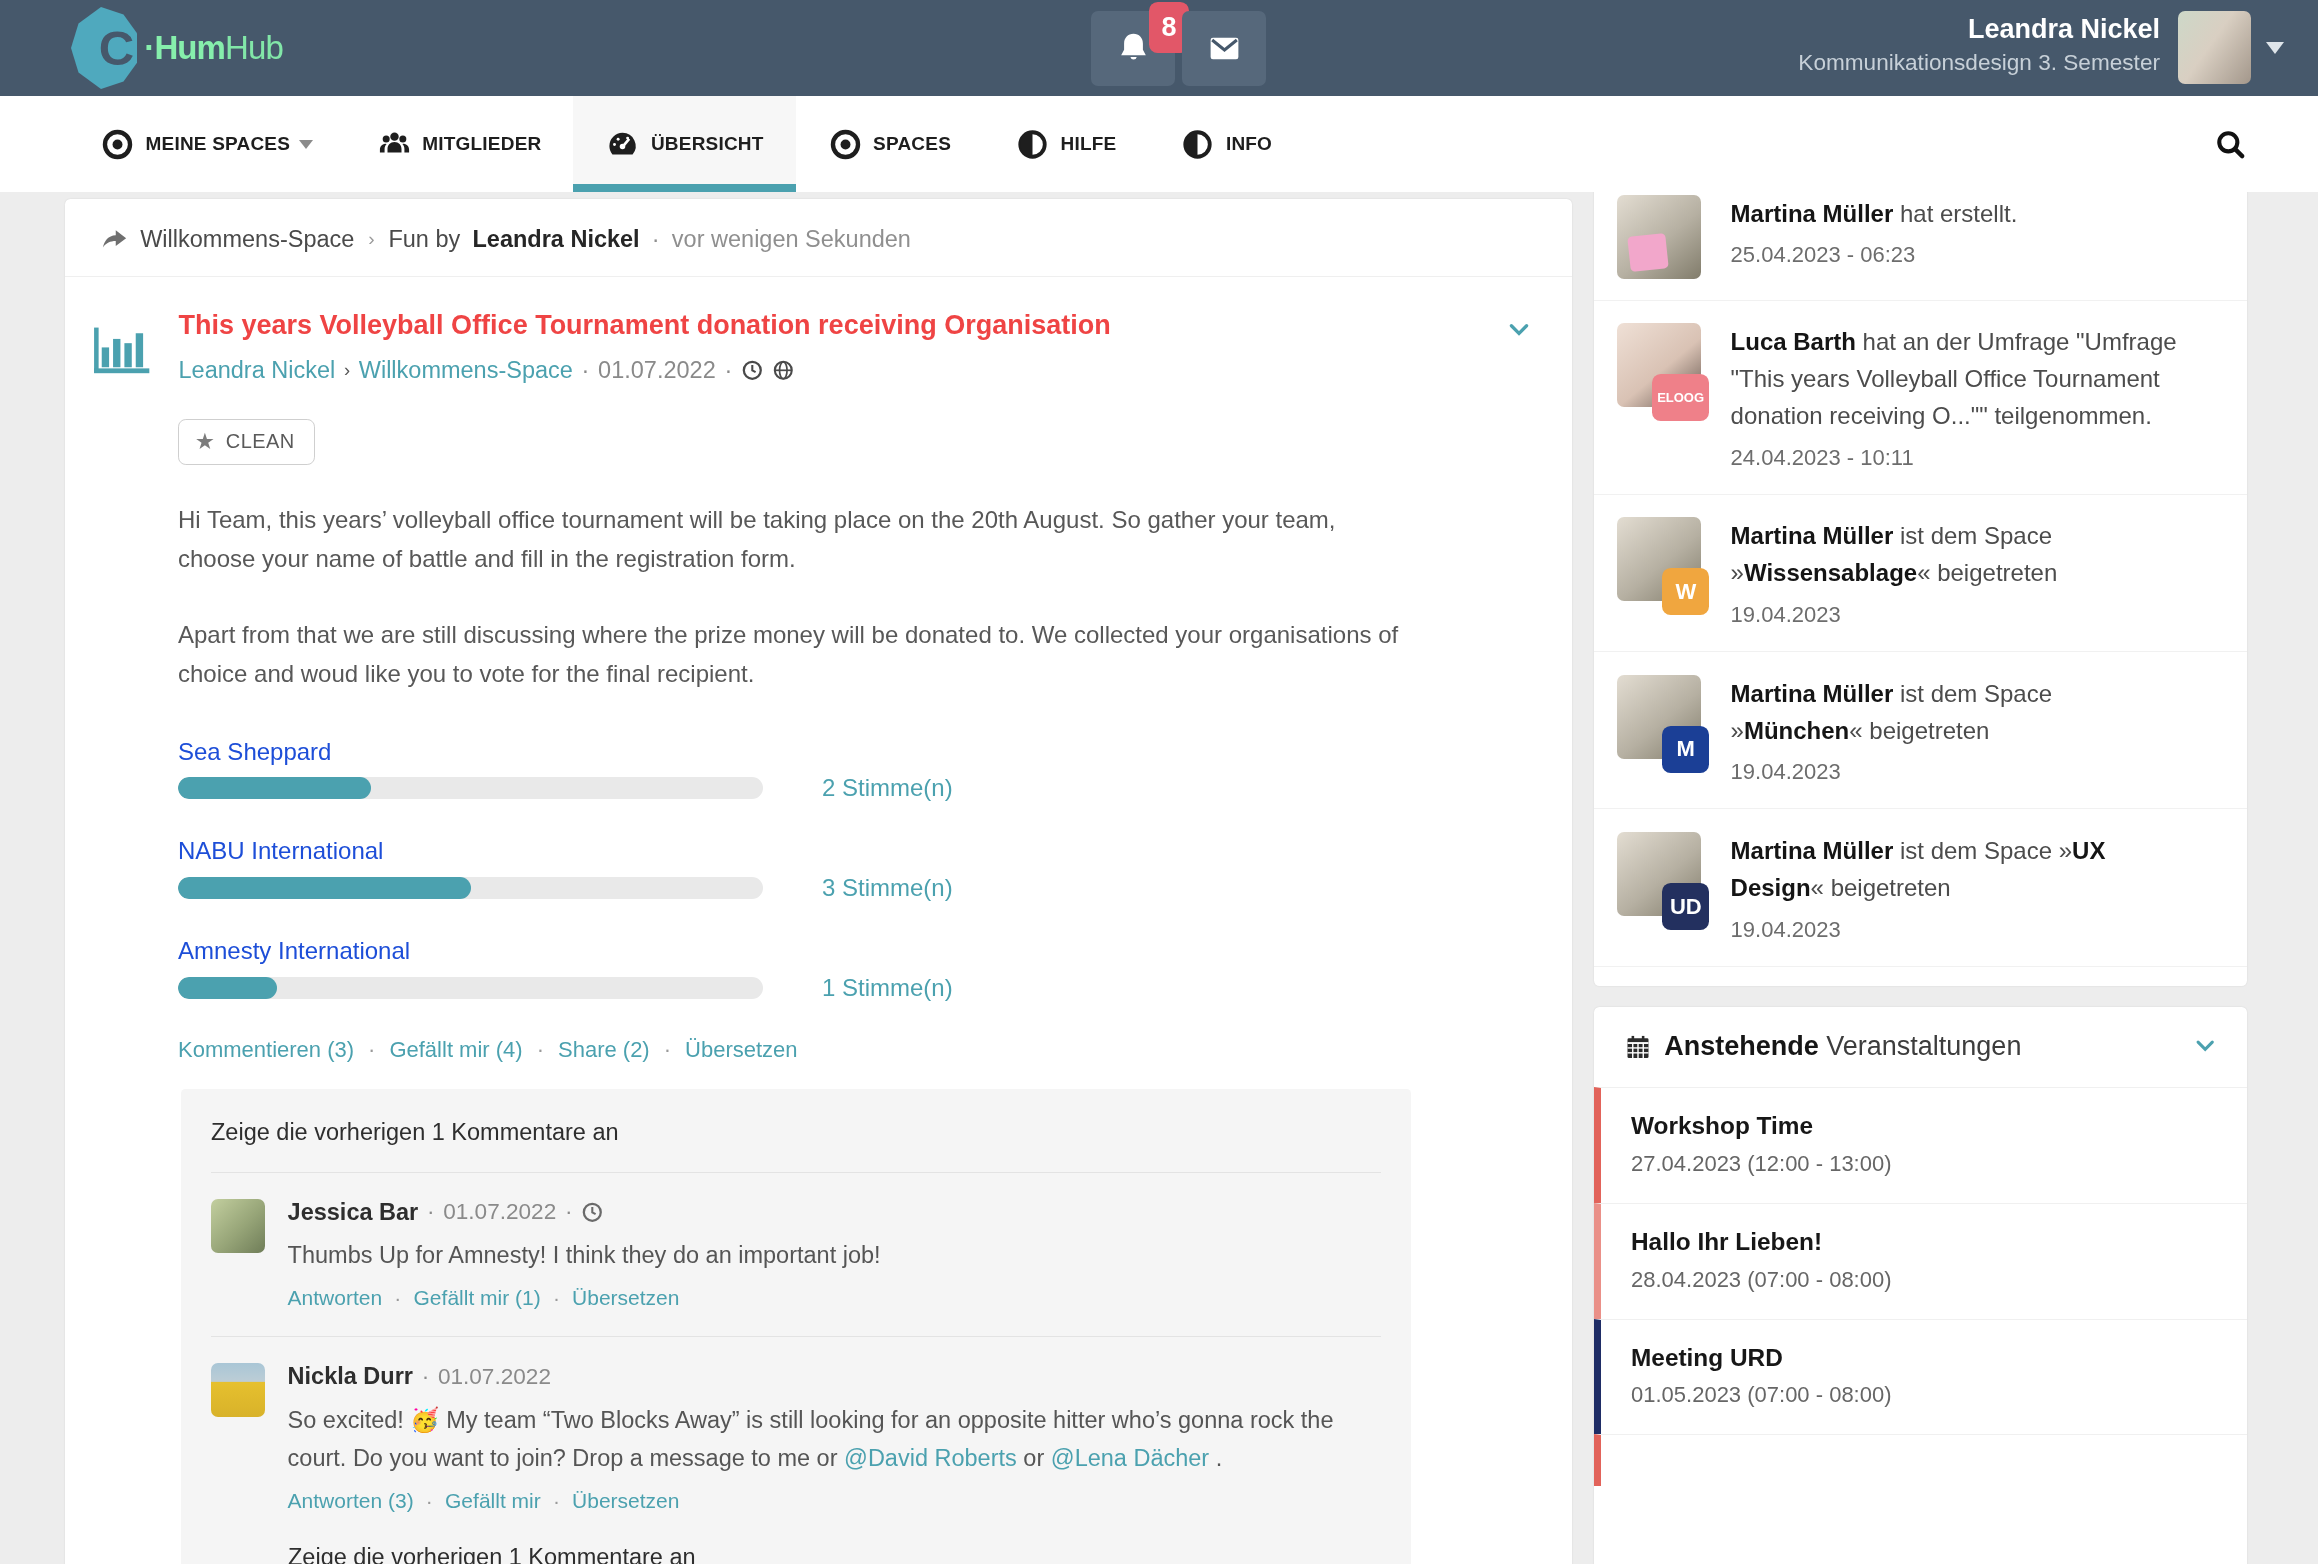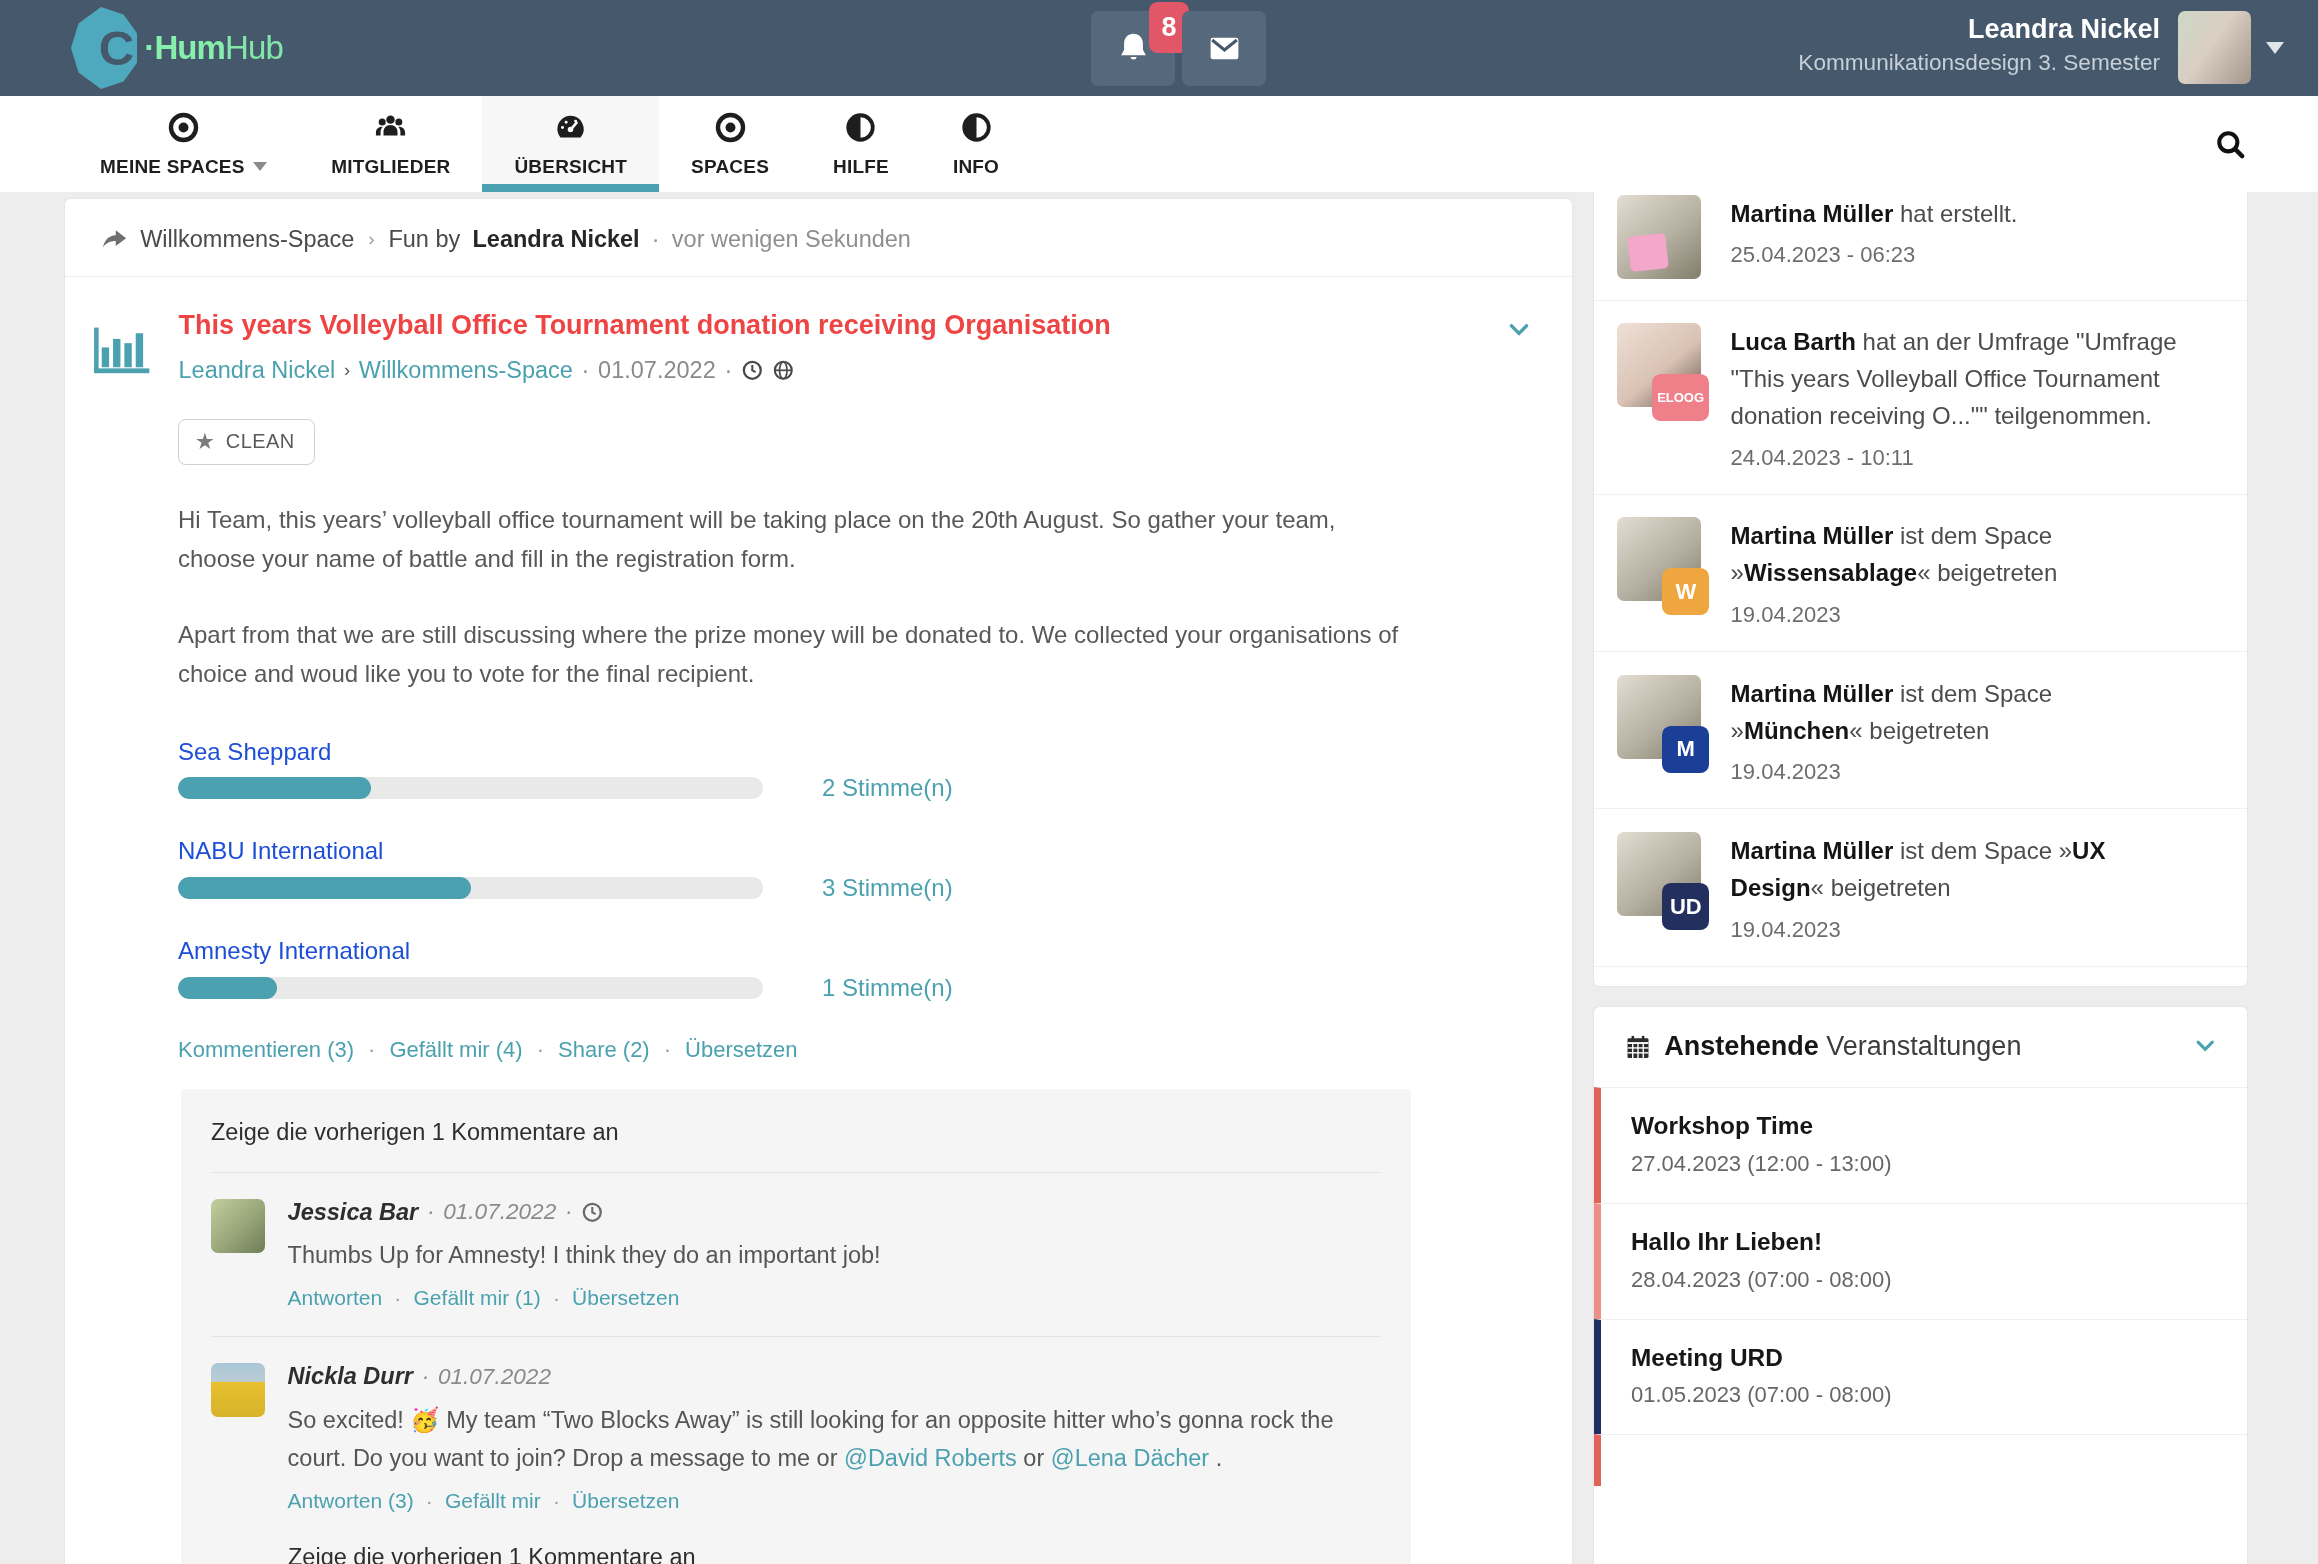--- a/index.html
+++ b/index.html
@@ -20,21 +20,21 @@
   .btn-mail { left:1182px; }
   .noti-badge { position:absolute; top:-8.7px; right:-14px; min-width:40px; height:51px; background:#E25768; border-radius:8.7px; color:#fff; font-size:27px; font-weight:bold; display:flex; align-items:center; justify-content:center; padding:0 8.7px; }
   .top-user { position:absolute; right:159px; top:12.2px; text-align:right; cursor:pointer; }
   .top-user-name { color:#ffffff; font-size:27px; font-weight:bold; line-height:35px; }
   .top-user-sub { color:#C7D0D8; font-size:22.6px; line-height:31px; }
   .top-avatar { position:absolute; right:68px; top:11.3px; width:73px; height:73px; border-radius:7px; background:linear-gradient(125deg,#cdd8c8 0%,#d9cfc2 45%,#a3978b 100%); cursor:pointer; }
   .top-caret { position:absolute; right:35px; top:42px; width:0; height:0; border-left:9.6px solid transparent; border-right:9.6px solid transparent; border-top:12.2px solid #dfe5ea; cursor:pointer; }
 
   
   .nav { position:absolute; left:0; top:96px; width:2319px; height:96px; background:#ffffff; z-index:25; display:flex; align-items:stretch; padding-left:68px; }
-  .nav-item { display:flex; flex-direction:column; align-items:center; justify-content:center; padding:0 32px; gap:10.5px; cursor:pointer; position:relative; color:#1e1e1e; }
+  .nav-item { display:flex; flex-direction:row; align-items:center; justify-content:center; padding:0 32px; gap:10.5px; cursor:pointer; position:relative; color:#1e1e1e; }
   .nav-item svg { width:35px; height:35px; }
   .nav-label { font-size:19px; font-weight:bold; letter-spacing:0.2px; white-space:nowrap; display:flex; align-items:center; gap:8.7px; }
   .nav-item.active { background:#f7f7f7; }
   .nav-item.active::after { content:""; position:absolute; left:0; right:0; bottom:0; height:7.8px; background:#4BA1AF; }
   .nav-caret { width:0; height:0; border-left:7.8px solid transparent; border-right:7.8px solid transparent; border-top:9.6px solid #8b8b8b; }
   .nav-search { position:absolute; right:71px; top:0; height:96px; display:flex; align-items:center; cursor:pointer; }
   .nav-search svg { width:35px; height:35px; }
 
   
   .card { position:absolute; left:65px; top:199px; width:1507px; height:1428px; background:#fff; border-radius:5.2px; box-shadow:0 0 1.7px rgba(0,0,0,.12); }
@@ -75,21 +75,21 @@
   .post-actions .lnk { color:#4BA1AF; cursor:pointer; }
 
   .comments-box { margin:26px 0 0 116px; width:1230px; background:#f5f5f5; border-radius:4.4px; padding:30px 30px 52px 30px; min-height:523px; }
   .show-prev { font-size:23.5px; color:#2e2e2e; cursor:pointer; }
   .c-hr { border:none; border-top:1.7px solid #e3e3e3; margin:26px 0 0 0; }
   .comment { display:flex; padding-top:26px; }
   .c-avatar { width:54px; height:54px; border-radius:7px; flex:none; cursor:pointer; }
   .av-jessica { background:linear-gradient(135deg,#c3cf9f 0%,#97a578 55%,#6f7d58 100%); }
   .av-nickla { background:linear-gradient(180deg,#a9c6d6 0%,#bccdd6 34%,#e6c02e 36%,#d8b22a 100%); }
   .c-main { padding-left:22.6px; flex:1; }
-  .c-head { font-size:22.6px; color:#8a8a8a; display:flex; align-items:center; gap:8.7px;font-style:italic; }
+  .c-head { font-size:22.6px; color:#8a8a8a; display:flex; align-items:center; gap:8.7px; }
   .c-name { font-weight:bold; color:#2e2e2e; font-size:23.5px; cursor:pointer; }
   .c-text { margin-top:10.5px; font-size:23.5px; color:#555; line-height:38px; width:1071px; }
   .c-text .mention { color:#4BA1AF; cursor:pointer; }
   .c-actions { margin-top:12.2px; font-size:21px; color:#9a9a9a; display:flex; gap:12.2px; align-items:center; }
   .c-actions .lnk { color:#4BA1AF; cursor:pointer; }
   .nested-prev { margin:31px 0 0 77px; font-size:23.5px; color:#2e2e2e; cursor:pointer; }
 
   
   .activity-panel { position:absolute; left:1594px; top:172px; width:653px; height:814px; background:#fff; border-radius:0 0 5.2px 5.2px; overflow:hidden; box-shadow:0 0 1.7px rgba(0,0,0,.12); }
   .act-item { display:flex; padding:22.6px 26px 21px 22.6px; border-top:1.7px solid #f1f1f1; }

